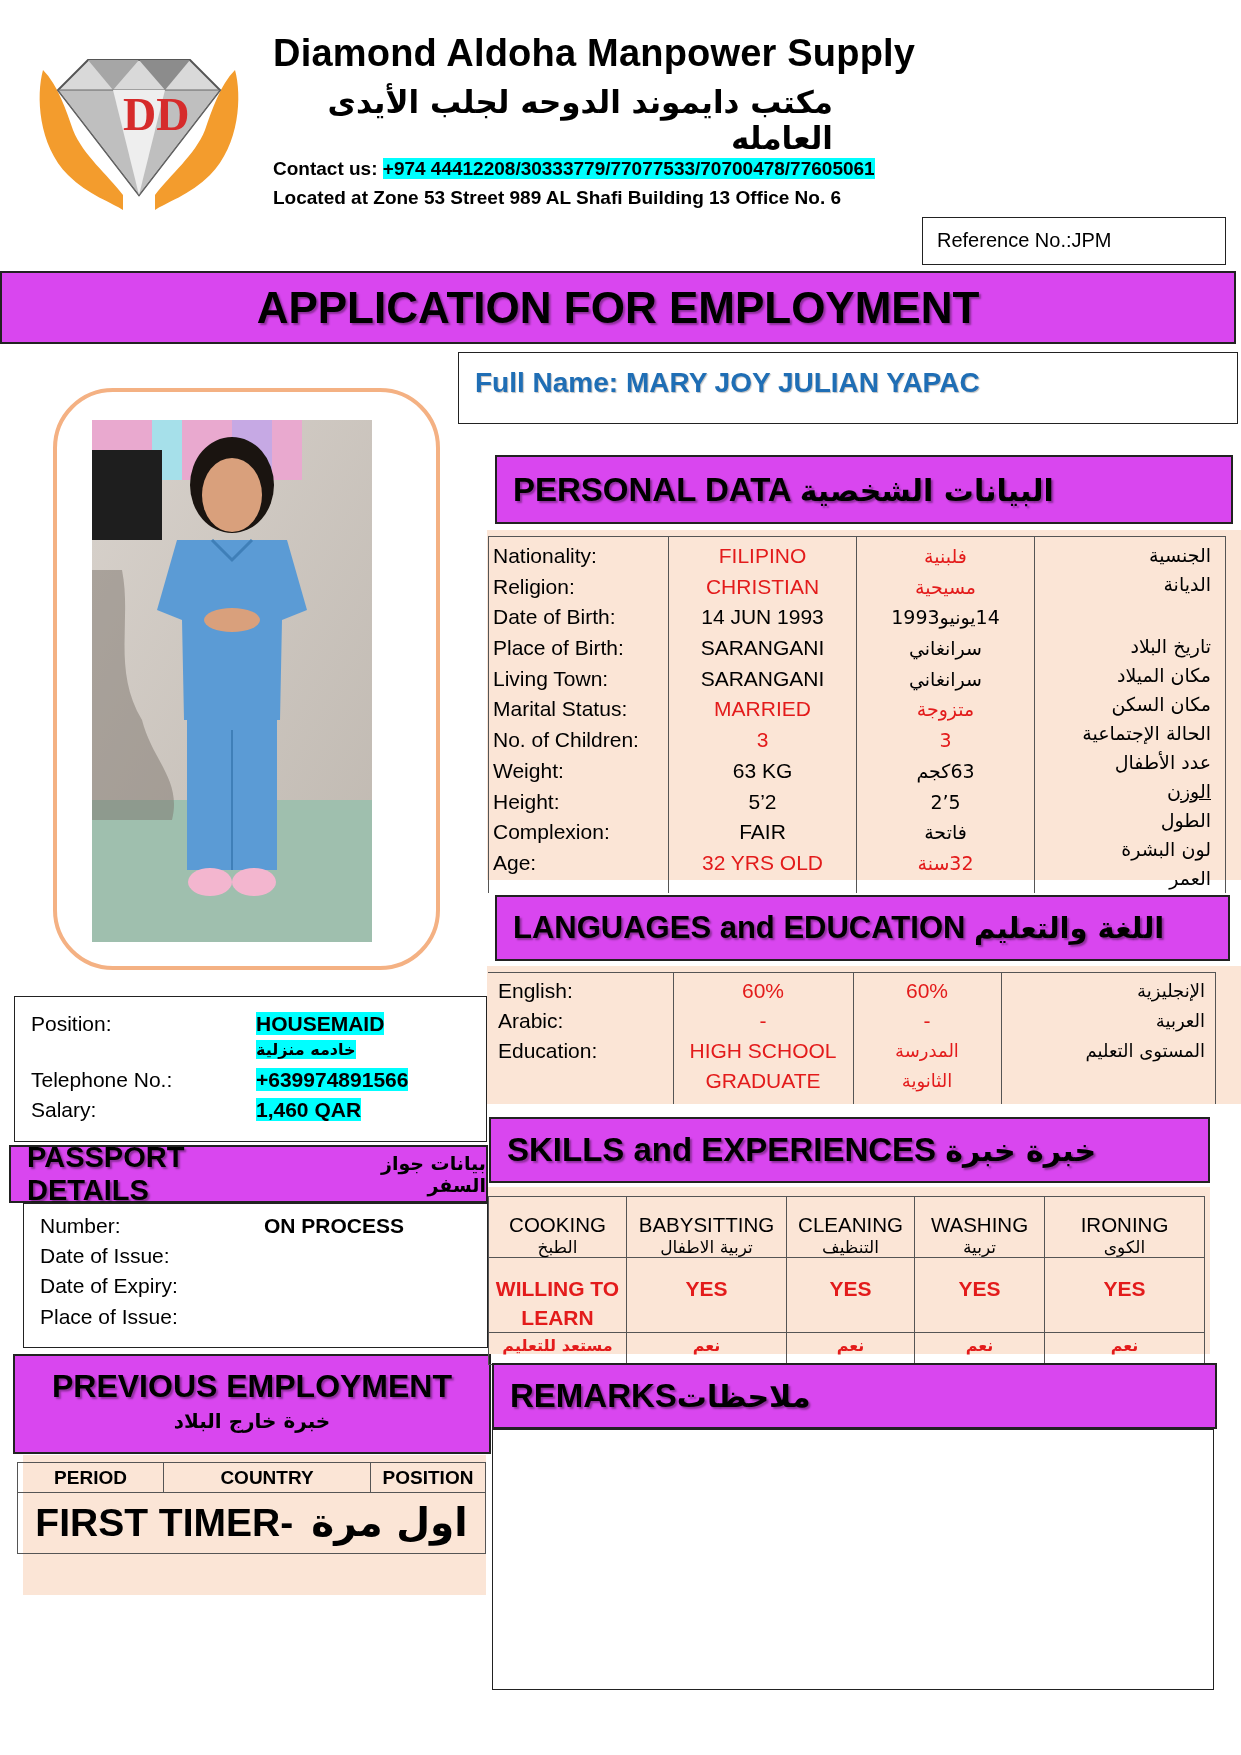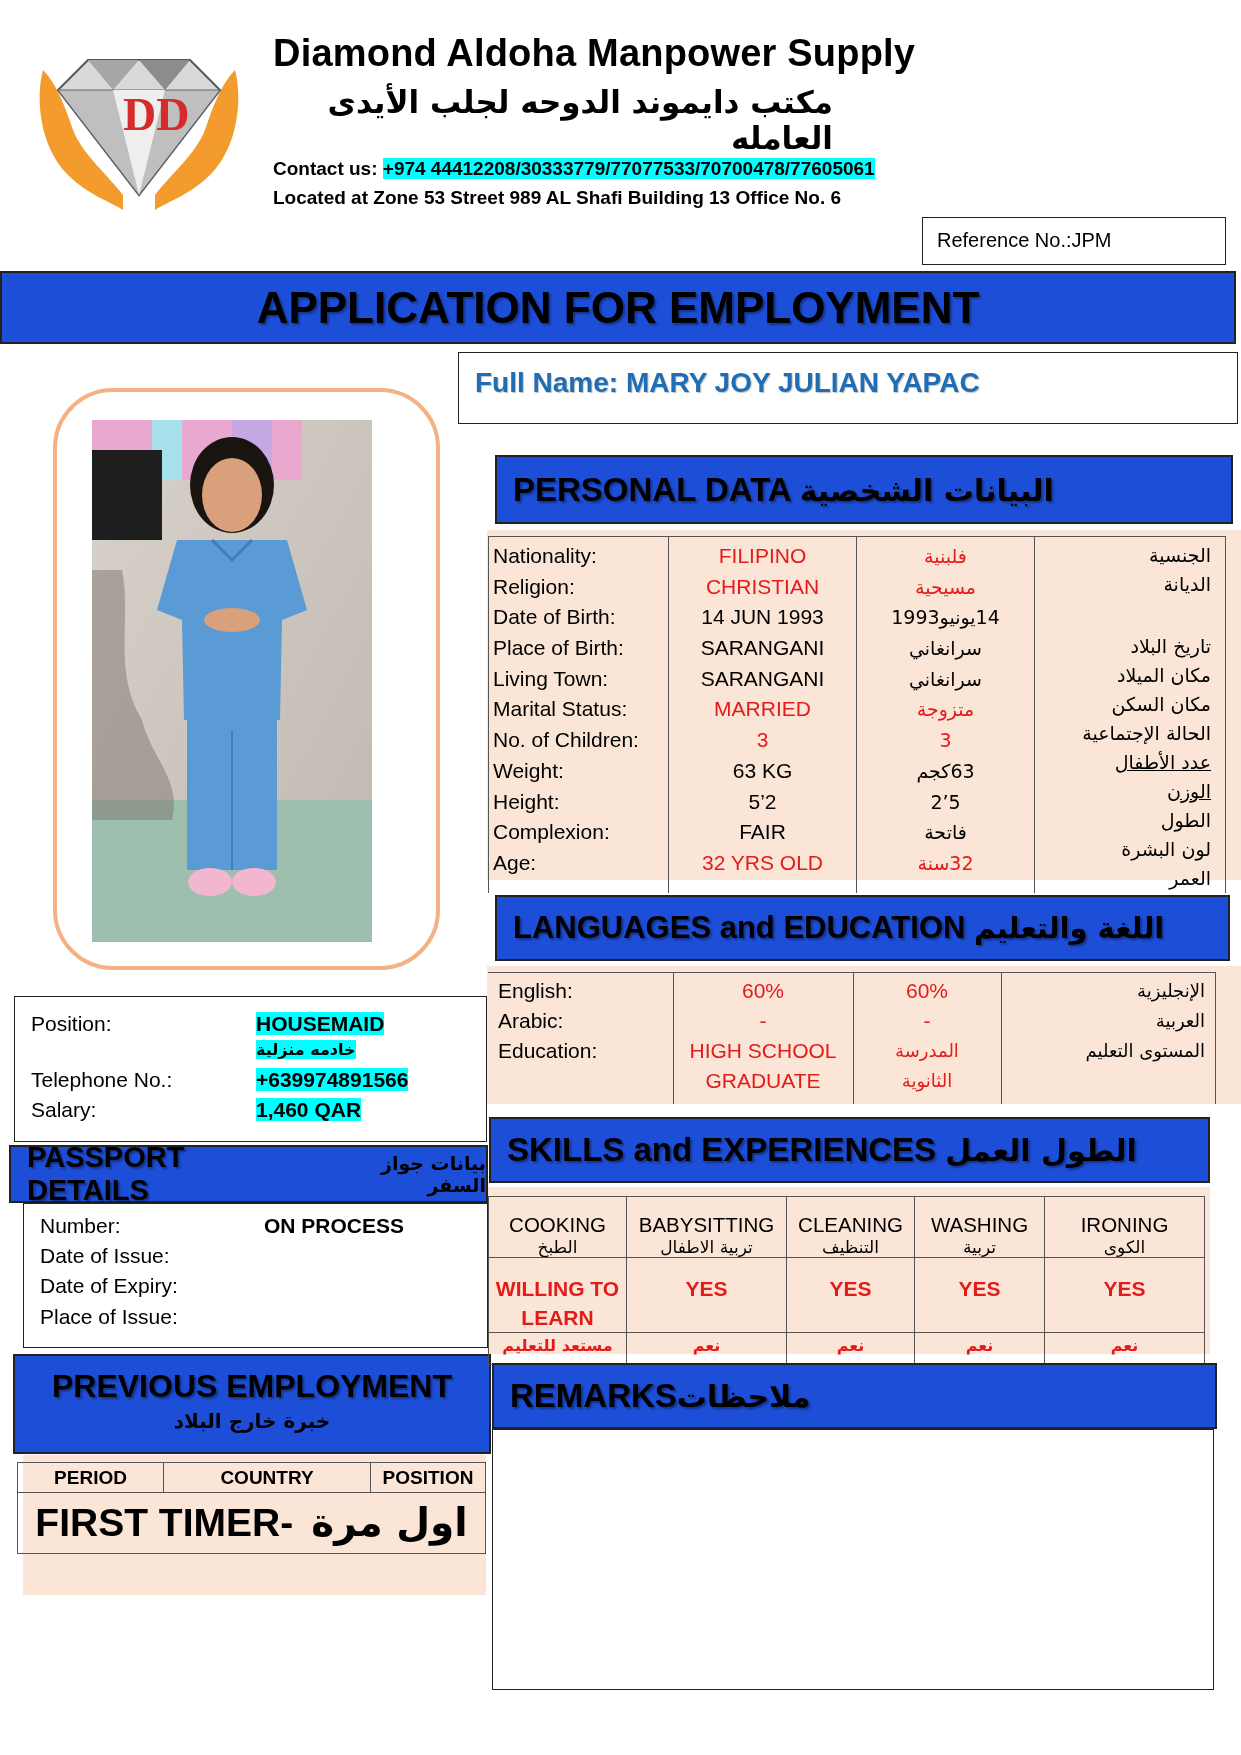--- a/index.html
+++ b/index.html
@@ -1,19 +1,19 @@
 <!DOCTYPE html>
 <html><head>
 <meta charset="utf-8">
 <style>
   * { box-sizing: border-box; margin: 0; padding: 0; }
   html, body { width: 1241px; height: 1755px; background: #ffffff; overflow: hidden; }
   body { position: relative; font-family: "Liberation Sans", "DejaVu Sans", sans-serif; color: #000; }
   .abs { position: absolute; }
-  .orange { background: #1d4ed8; border: 2px solid #222; }
+  .orange { background: #d946ef; border: 2px solid #222; }
   .peach { background: #fbe5d6; }
   .hdr-title { font-weight: bold; text-shadow: 2px 2px 2px rgba(0,0,0,0.35); }
   .red { color: #e31b1b; }
   .bold { font-weight: normal; }
   .cyan { background: #00ffff; }
   .ar { direction: rtl; font-family: "DejaVu Sans", sans-serif; }
   table { border-collapse: collapse; }
 
   
   #logo { left: 28px; top: 35px; width: 222px; height: 180px; }
@@ -210,21 +210,21 @@
       <div class="pd-line ar bold">فاتحة</div>
       <div class="pd-line ar bold red">32سنة</div>
     </td>
     <td style="padding-right:14px; text-align:right; border-right:1.5px solid #555;">
       <div class="pd-line ar" style="height:29px;line-height:29px;">الجنسية</div>
       <div class="pd-line ar" style="height:29px;line-height:29px;">الديانة</div>
       <div class="pd-line ar" style="height:29px;line-height:29px;margin-top:33px;">تاريخ البلاد</div>
       <div class="pd-line ar" style="height:29px;line-height:29px;">مكان الميلاد</div>
       <div class="pd-line ar" style="height:29px;line-height:29px;">مكان السكن</div>
       <div class="pd-line ar" style="height:29px;line-height:29px;">الحالة الإجتماعية</div>
-      <div class="pd-line ar" style="height:29px;line-height:29px;text-decoration:underline;">عدد الأطفال</div>
+      <div class="pd-line ar" style="height:29px;line-height:29px;">عدد الأطفال</div>
       <div class="pd-line ar" style="height:29px;line-height:29px;text-decoration:underline;">الوزن</div>
       <div class="pd-line ar" style="height:29px;line-height:29px;">الطول</div>
       <div class="pd-line ar" style="height:29px;line-height:29px;">لون البشرة</div>
       <div class="pd-line ar" style="height:29px;line-height:29px;">العمر</div>
     </td>
   </tr>
 </tbody>
   </table>
 
 <div class="abs orange" id="lang-header">
@@ -302,21 +302,21 @@
 </tbody>
   </table>
 <div class="abs" id="prev-row">
   <span class="en">FIRST TIMER-</span>
   <span class="ar ar-part">اول مرة</span>
 </div>
 
 <div class="abs orange" id="sk-header">
   <span class="hdr-title">
     <span>SKILLS and EXPERIENCES</span>
-    <span class="ar" style="font-size:30px;">الطول العمل</span>
+    <span class="ar" style="font-size:30px;">خبرة خبرة</span>
   </span>
 </div>
 <div class="abs peach" id="sk-bg"></div>
 <table class="abs" id="sk-table">
   <tbody>
       <tr>
     <td class="skill-head" style="width:138px;">
           <span class="en">COOKING</span>
           <span class="ar ar-part">الطبخ</span>
         </td>

